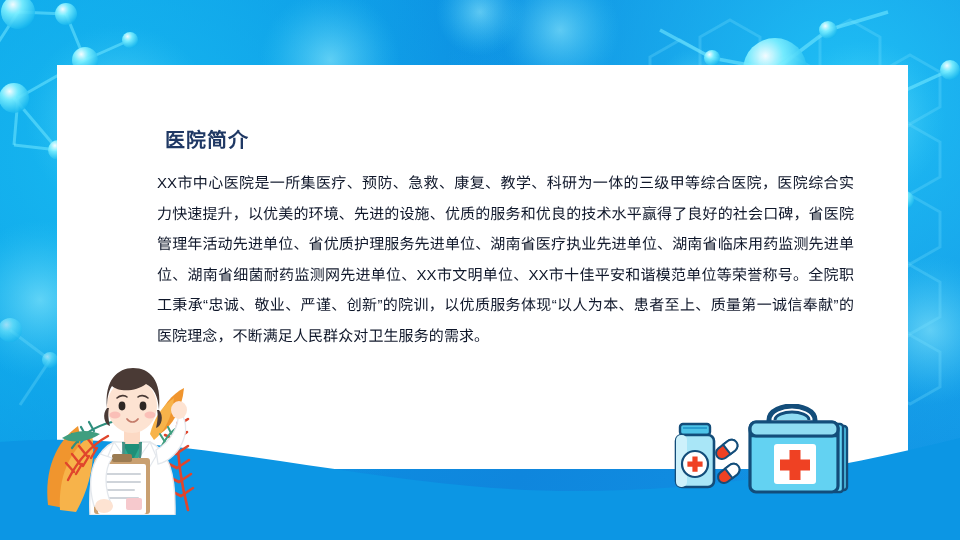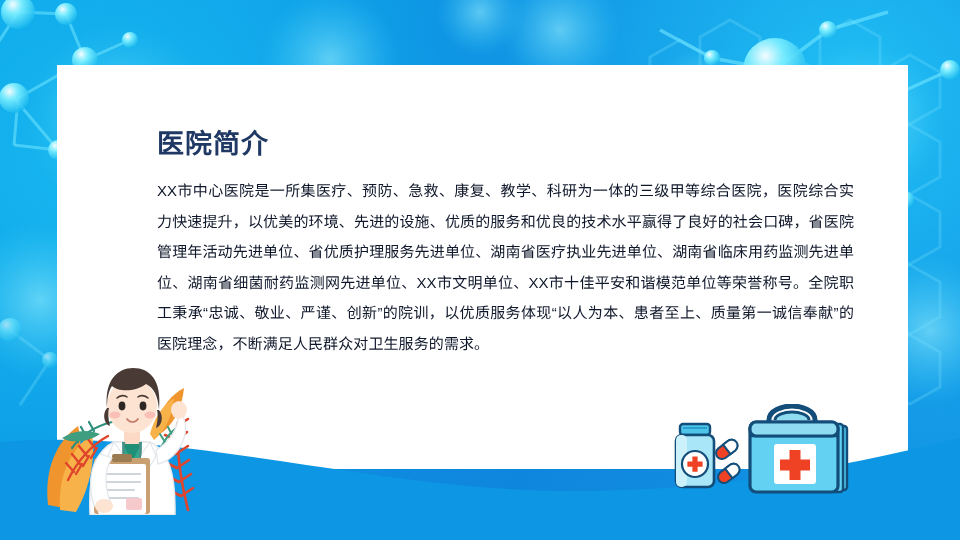--- a/index.html
+++ b/index.html
@@ -26,25 +26,25 @@
     background:#ffffff;
   }
 
   
   .wave{position:absolute;left:0;bottom:0;width:960px;height:140px;}
 
   
   .content{position:absolute;left:157px;top:128px;width:700px;}
   .title{
     color:#1f3864;
-    font-size:27px;
+    font-size:20px;
     font-weight:700;
     letter-spacing:1px;
     line-height:1.2;
-    margin:0 0 16px 0;
+    margin:0 0 16px 8px;
   }
   .body-text{
     color:#0f172a;
     font-size:15px;
     line-height:30.5px;
     text-align:justify;
     text-justify:inter-ideograph;
     margin:0;
     width:697px;
     letter-spacing:0.1px;

